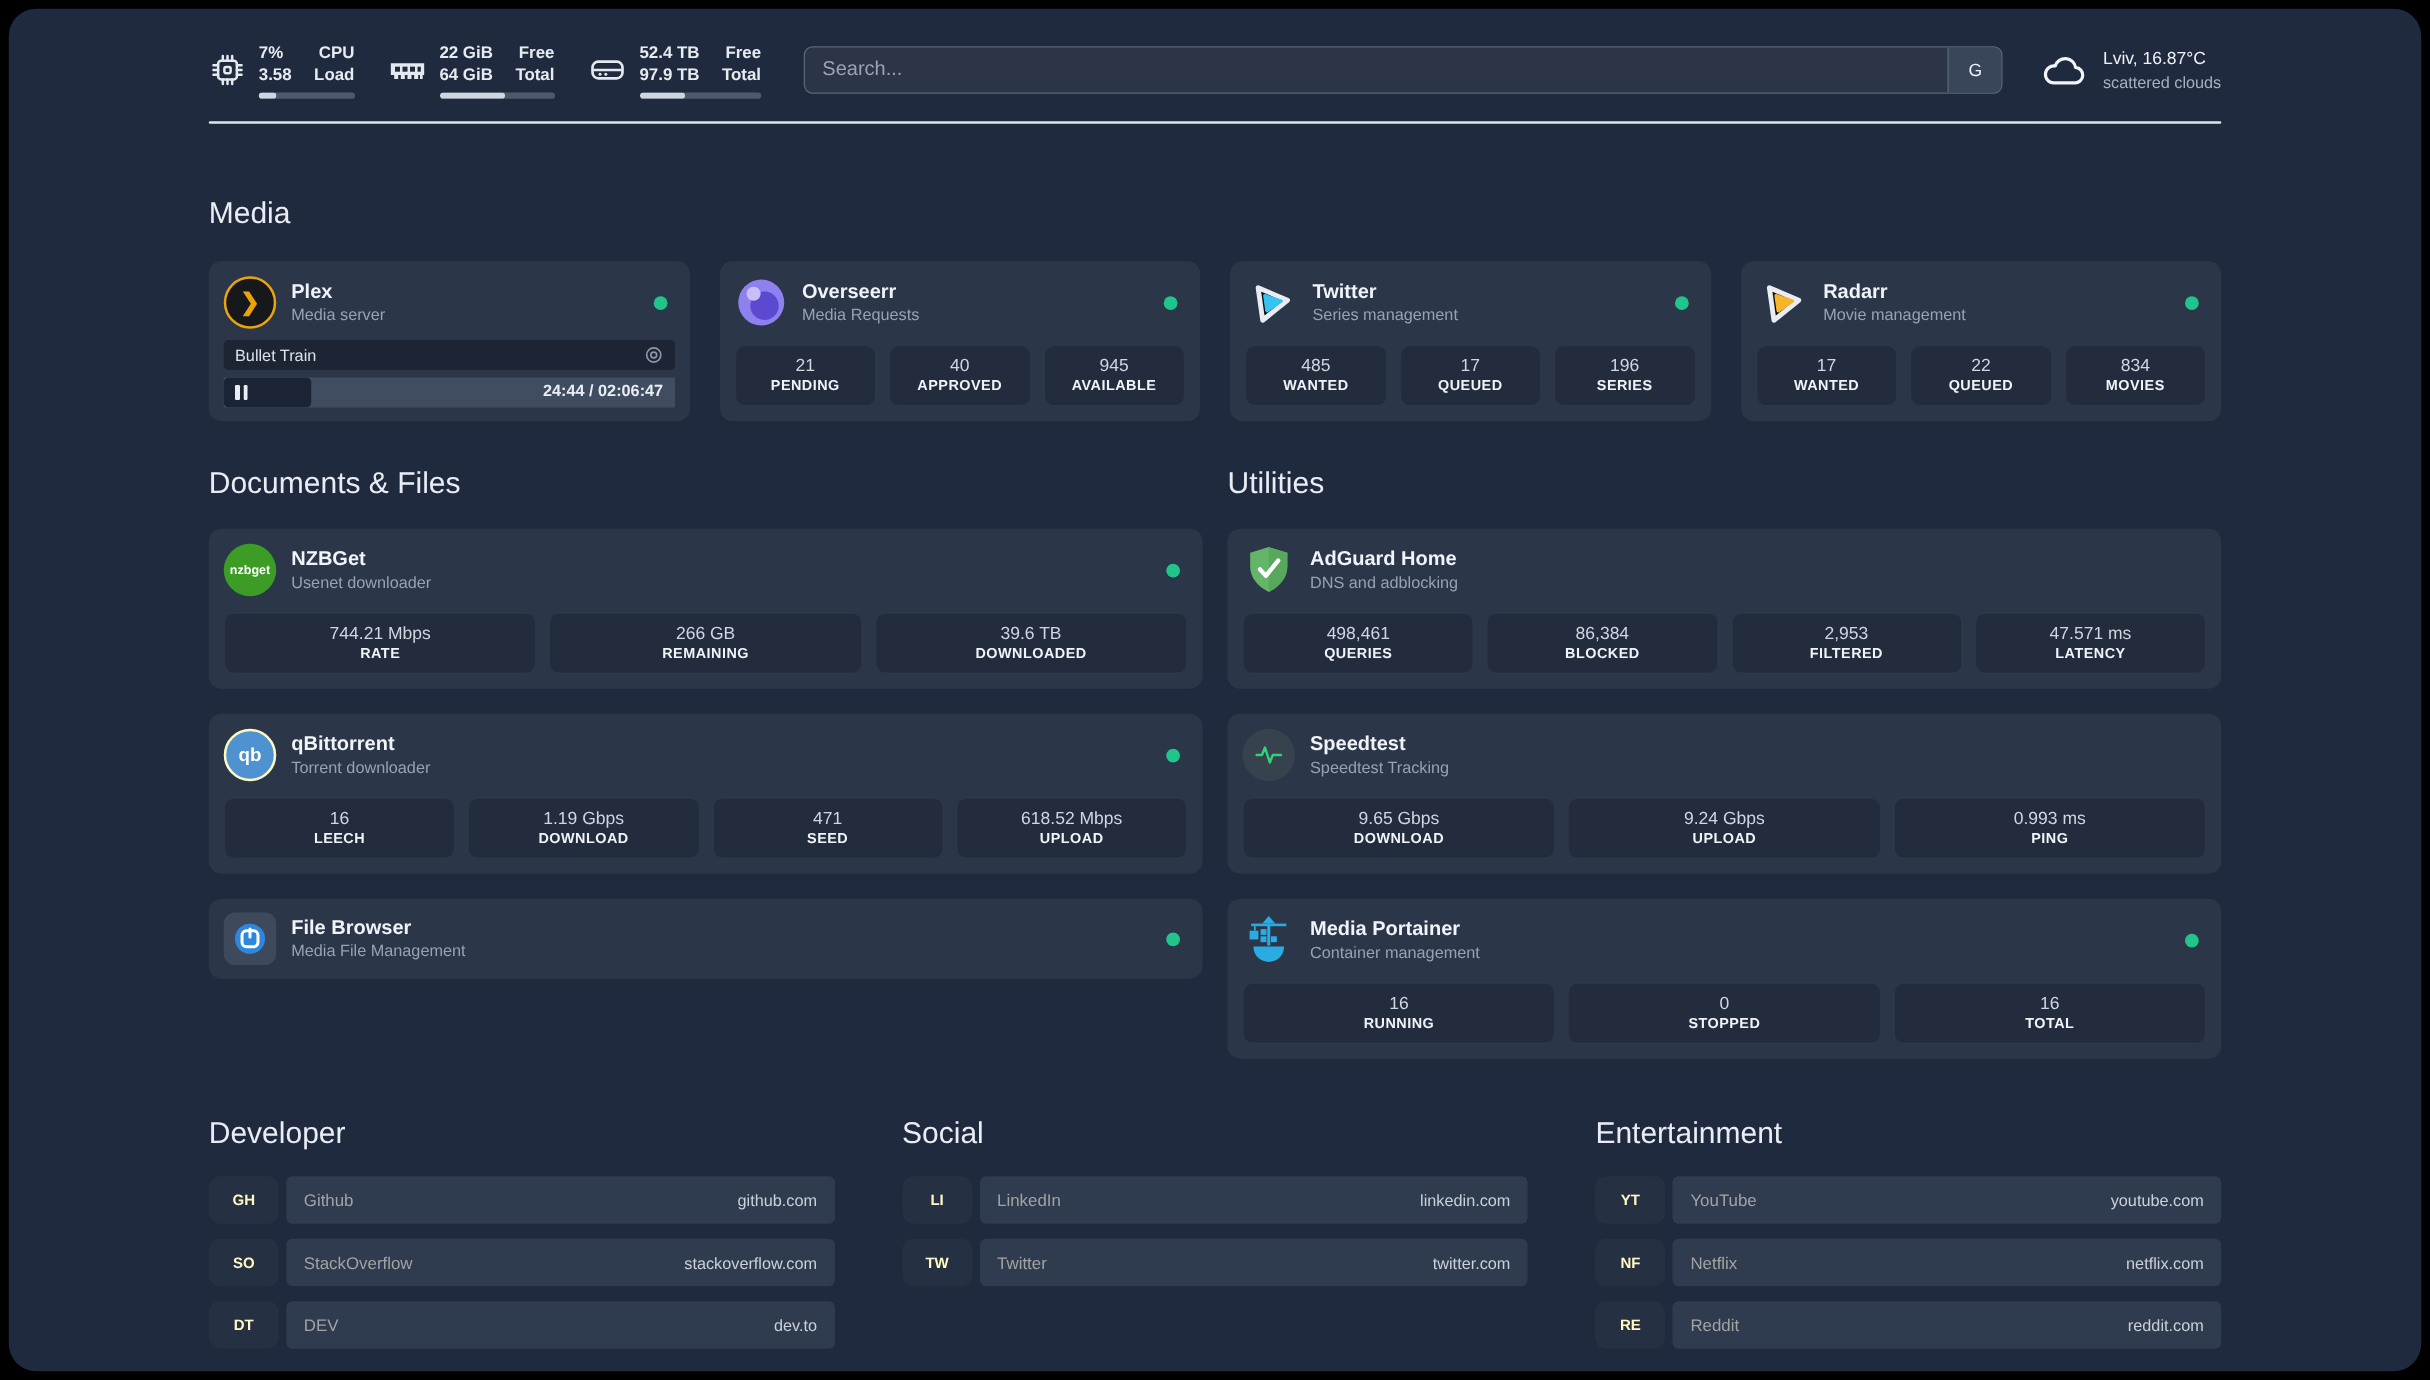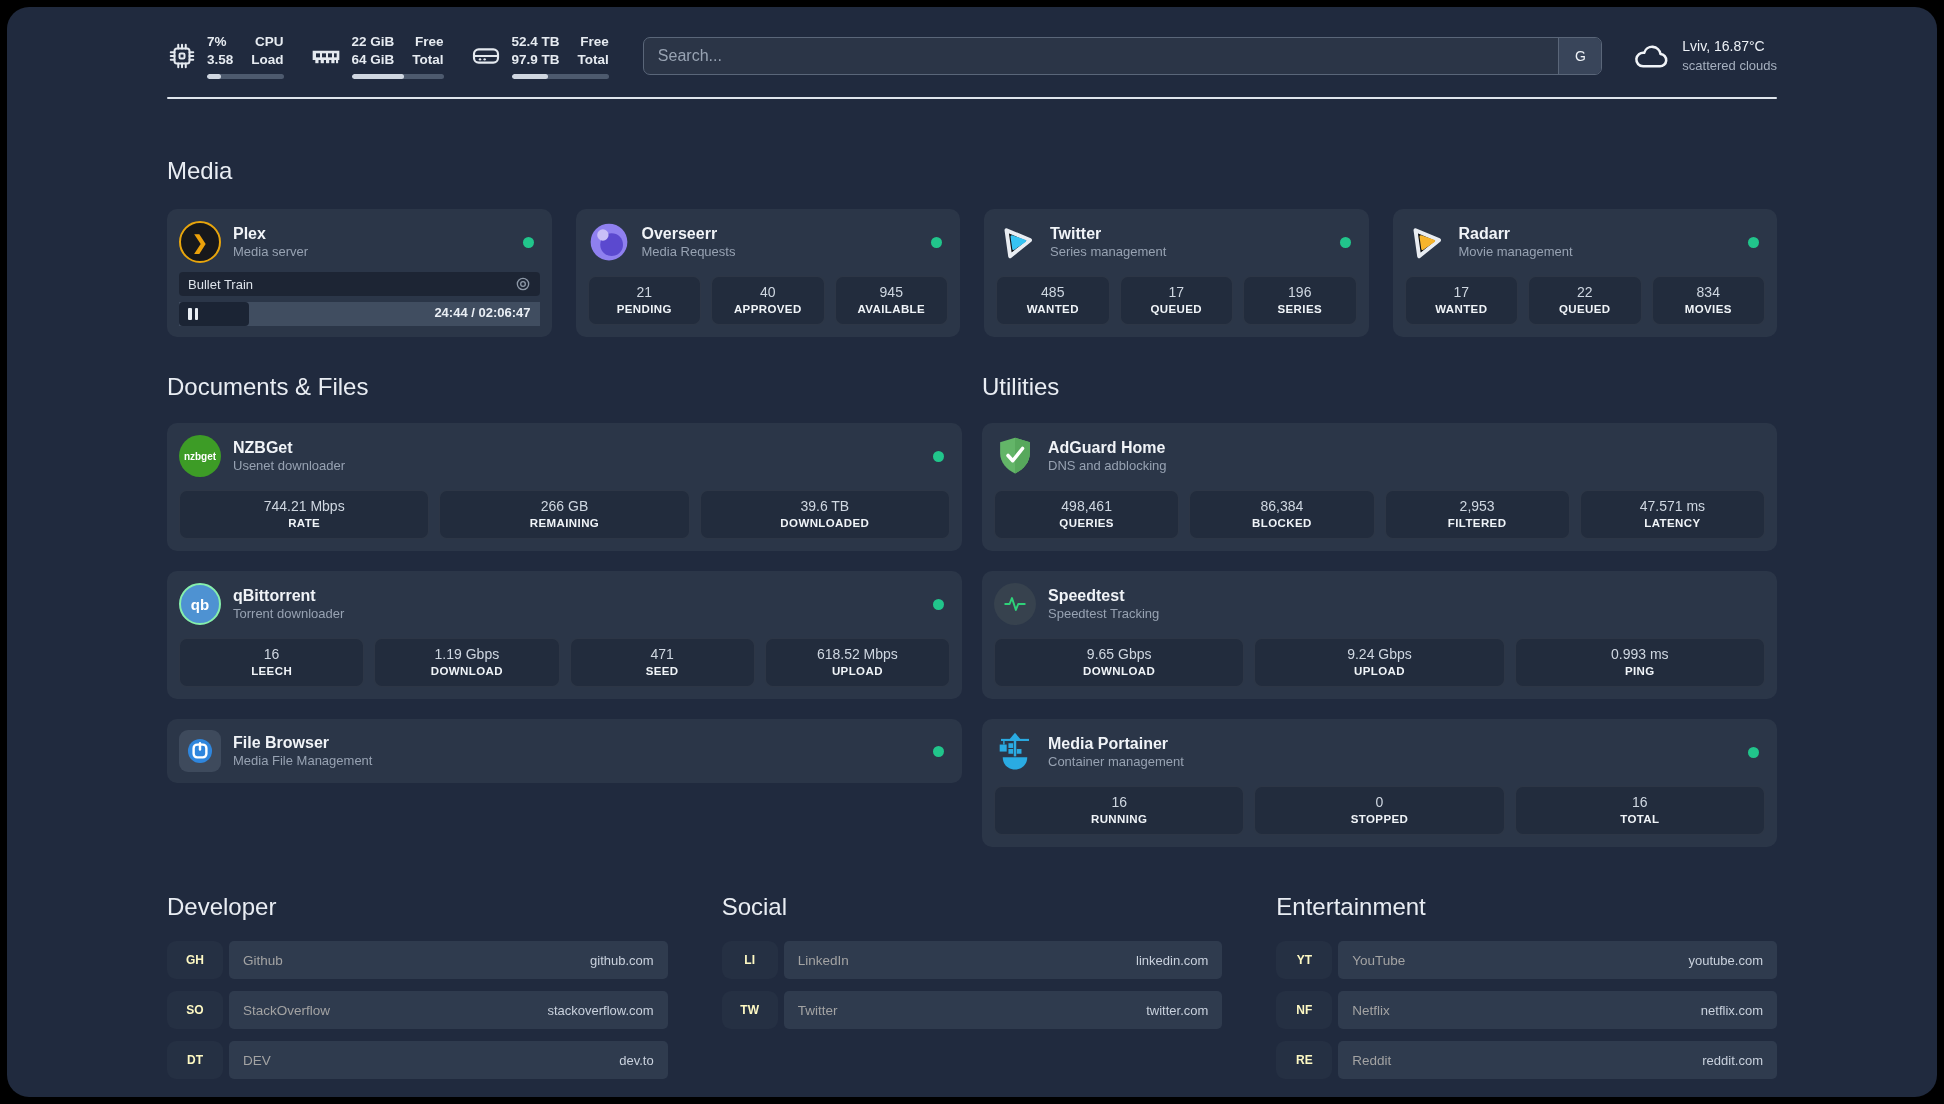--- a/index.html
+++ b/index.html
@@ -54,21 +54,21 @@
     padding:6px 2px 7px 2px;text-align:center;line-height:1.35;}
   .tile-value{font-size:14px;color:#cfd7e1;}
   .tile-label{font-size:11.5px;font-weight:700;letter-spacing:.4px;color:#f0f4f8;}
 
   
   .app-icon{width:42px;height:42px;flex:0 0 auto;display:flex;align-items:center;justify-content:center;}
   .icon-circle{width:42px;height:42px;border-radius:50%;display:flex;align-items:center;justify-content:center;}
   .plex-circle{background:#17181b;border:2px solid #e8a50c;box-sizing:border-box;
     color:#eba10a;font-weight:700;font-size:19px;}
   .nzb-circle{background:#3d9c26;color:#fff;font-weight:700;font-size:10px;}
-  .qb-circle{background:#4e92d2;border:2px solid #86efac;box-sizing:border-box;color:#fff;font-weight:700;font-size:15px;}
+  .qb-circle{background:#4e92d2;border:2px solid #fef9c3;box-sizing:border-box;color:#fff;font-weight:700;font-size:15px;}
   .fb-square{width:42px;height:42px;border-radius:9px;background:#3e4a5c;display:flex;align-items:center;justify-content:center;}
   .speed-circle{background:#37424e;}
 
   
   .player{margin-top:9px;display:flex;flex-direction:column;gap:6px;}
   .player-title-row{display:flex;align-items:center;background:rgba(13,18,28,.45);
     border-radius:4px;padding:4px 9px;font-size:13px;color:#dde3ea;}
   .player-title-row svg{margin-left:auto;}
   .player-bar{position:relative;height:24px;background:rgba(120,135,158,.28);border-radius:0;overflow:hidden;cursor:pointer;}
   .player-fill{position:absolute;left:0;top:0;bottom:0;background:#1b2434;border-radius:4px;}

